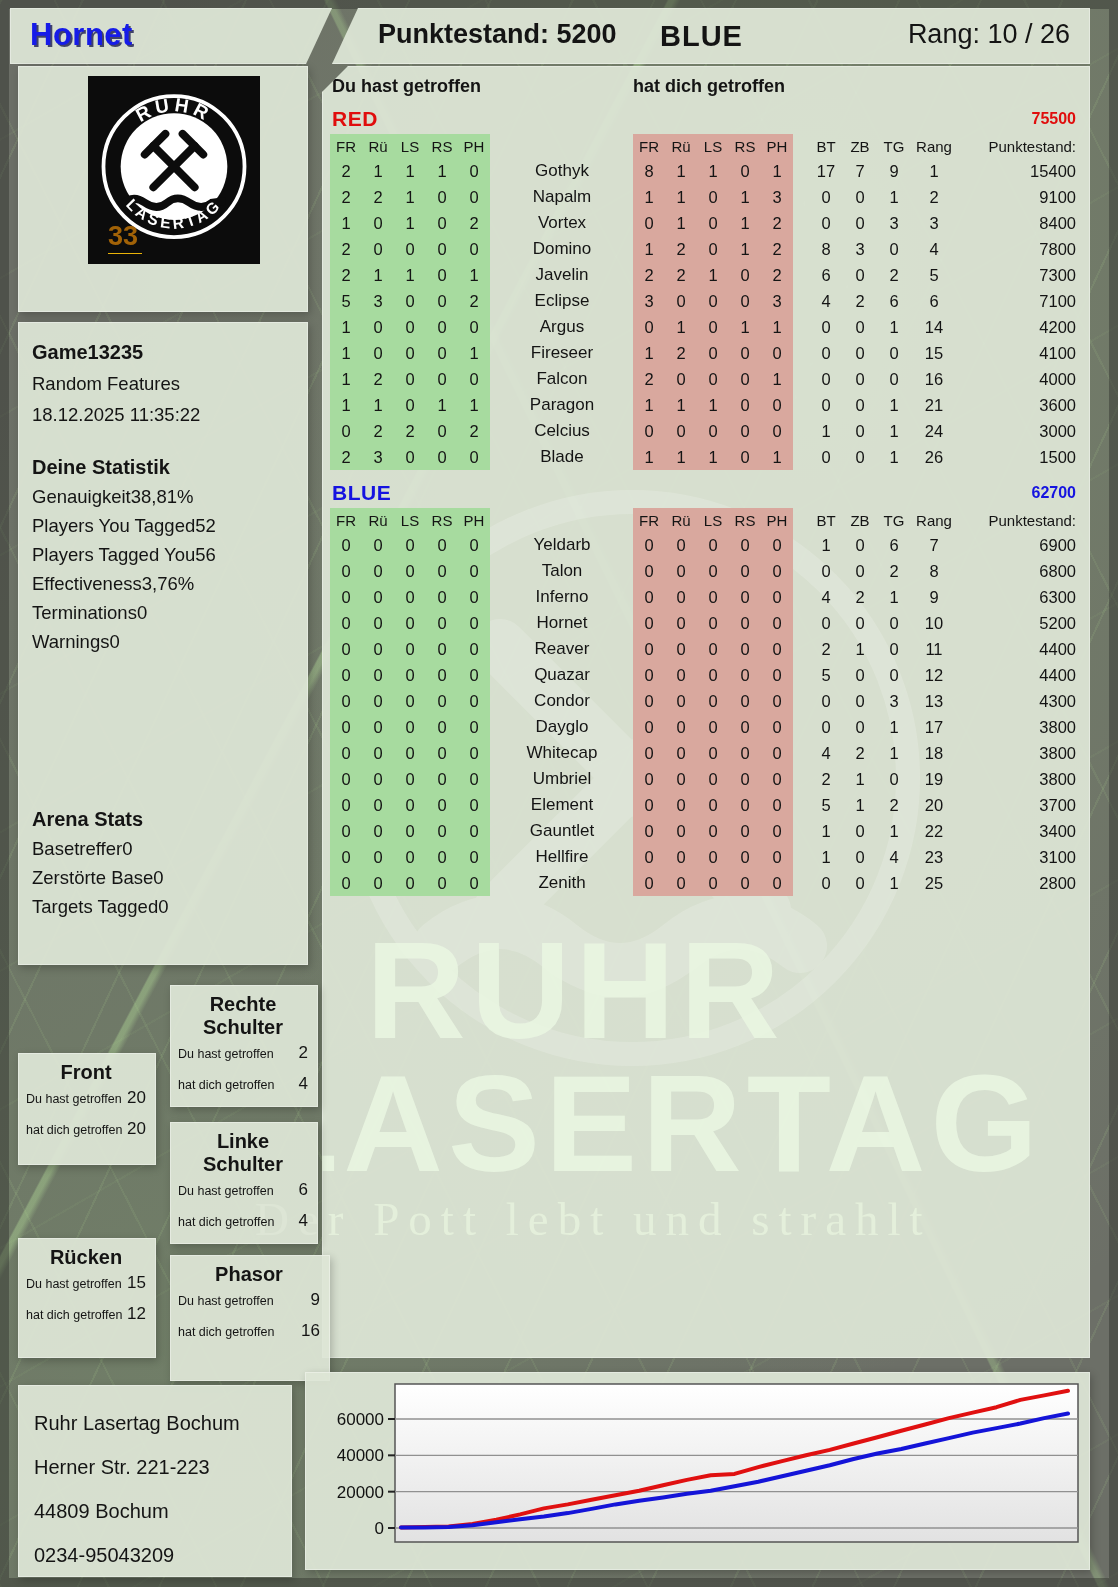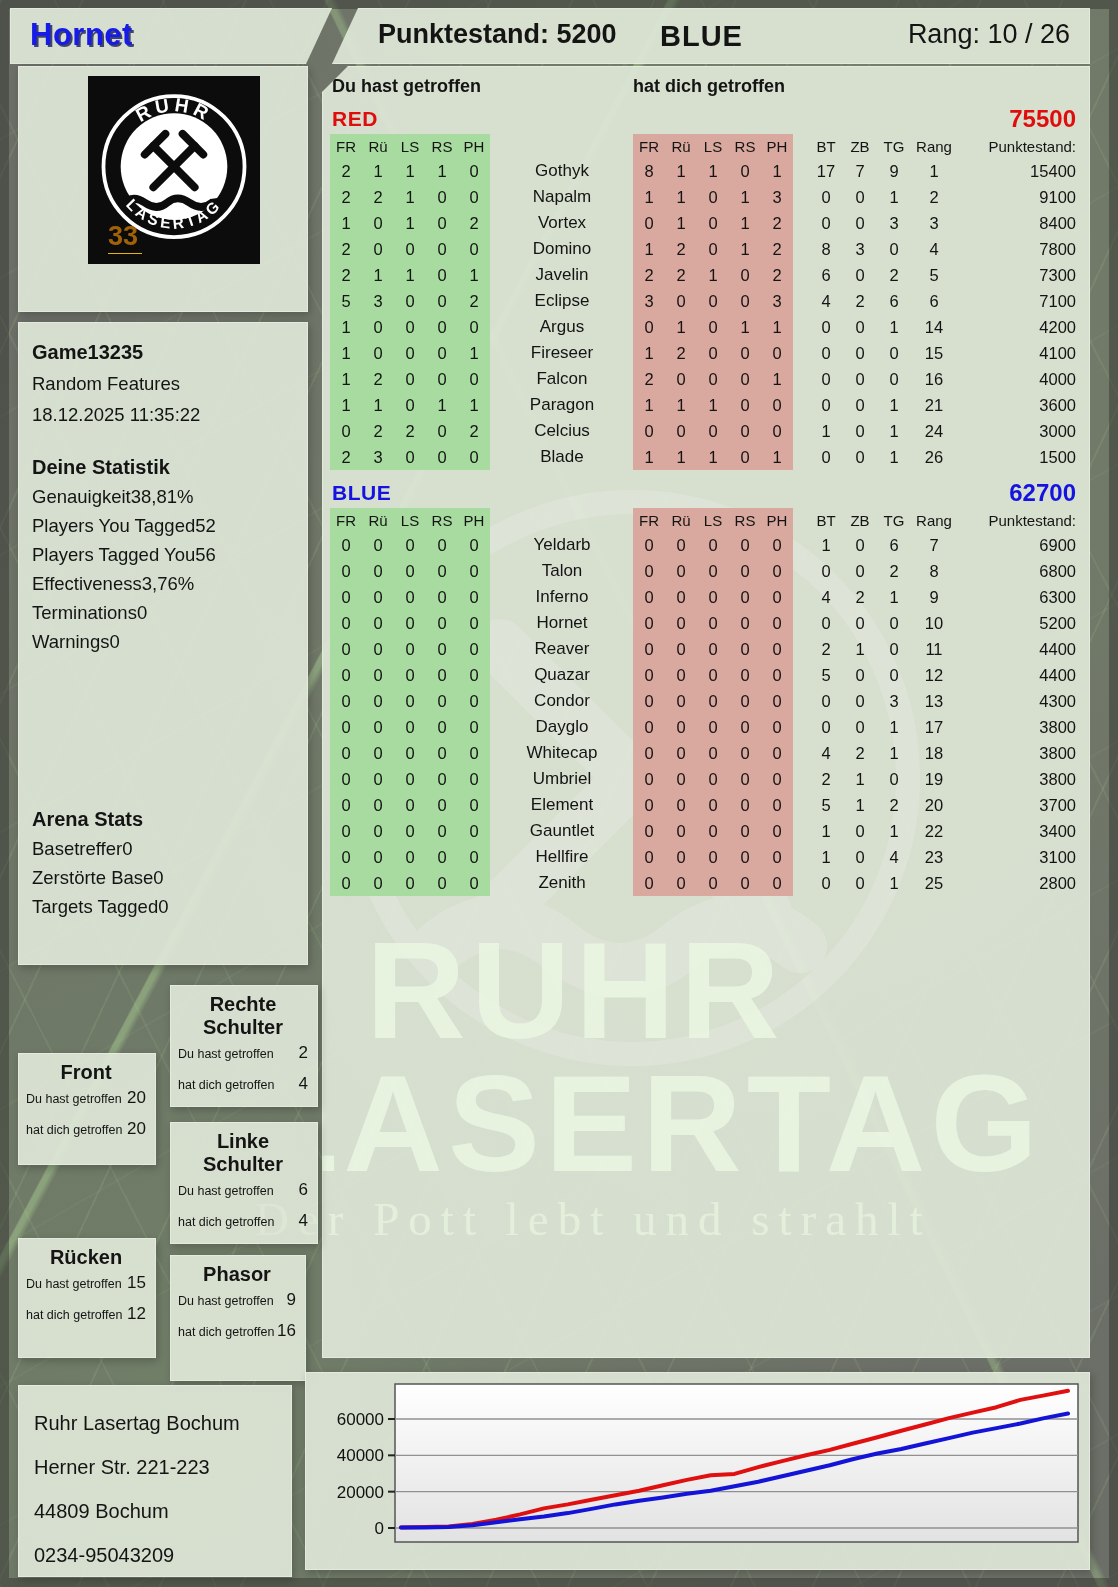--- a/index.html
+++ b/index.html
@@ -51,32 +51,32 @@
     box-shadow: inset 0 0 0 1px rgba(255,255,255,0.35), 2px 3px 8px rgba(0,0,0,0.22);
     padding:8px 10px 0 8px; }
   .bp h3 { text-align:center; font-size:20px; margin-bottom:4px; }
   .bp .bprow { display:flex; justify-content:space-between; align-items:baseline; margin-bottom:11px; }
   .bp .bprow .l { font-size:12.5px; }
   .bp .bprow .v { font-size:17px; }
   .bp-rs { left:170px; top:985px;  width:148px; height:122px; }
   .bp-fr { left:18px;  top:1053px; width:138px; height:112px; }
   .bp-ls { left:170px; top:1122px; width:148px; height:122px; }
   .bp-rk { left:18px;  top:1238px; width:138px; height:120px; }
-  .bp-ph { left:170px; top:1255px; width:136px; height:126px; }
+  .bp-ph { left:170px; top:1255px; width:160px; height:126px; }
   .footer-panel { left:18px; top:1385px; width:274px; height:192px; z-index:3; padding:16px 0 0 16px; }
   .footer-panel .fline { font-size:20px; line-height:44px; }
   
   .main-panel { left:322px; top:66px; width:768px; height:1292px; z-index:1; overflow:hidden;
     clip-path: polygon(26px 0, 100% 0, 100% 100%, 0 100%, 0 26px); }
   .sect-labels { position:relative; height:28px; margin-top:10px; }
   .sect-labels .you  { position:absolute; left:10px; font-size:18px; font-weight:bold; }
   .sect-labels .them { position:absolute; left:311px; font-size:18px; font-weight:bold; }
   .team-head { display:flex; justify-content:space-between; padding:0 14px 0 10px; height:30px; align-items:center; }
   .team-head .tname { font-size:21px; font-weight:900; letter-spacing:0.5px; }
-  .team-head .ttotal { font-size:24px; font-weight:bold; }
+  .team-head .ttotal { font-size:16px; font-weight:bold; }
   .red-c { color:#e00d0d;text-align:right; } .blue-c { color:#1513e0; }
   .trow { display:grid; position:relative; z-index:2;
     grid-template-columns: repeat(5,32px) 3px 138px 2px repeat(5,32px) 16px 34px 34px 34px 46px 1fr;
     padding:0 14px 0 8px; height:26px; align-items:center; }
   .trow.head { height:24px; font-size:15px; }
   .trow .cell { text-align:center; font-size:16.5px; align-self:stretch; display:flex; align-items:center; justify-content:center; }
   .trow.head .cell { font-size:15px; }
   .trow .g { background:#a7db9f; }
   .trow .r { background:#d9a89e; }
   .trow .name { font-size:17px; }

